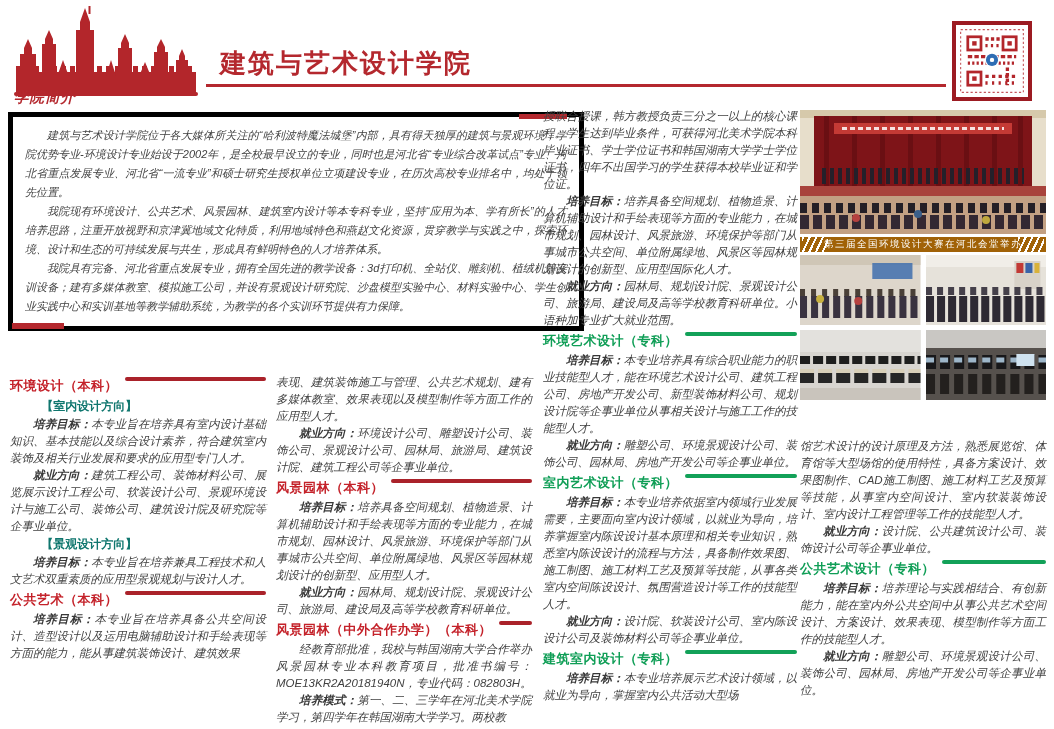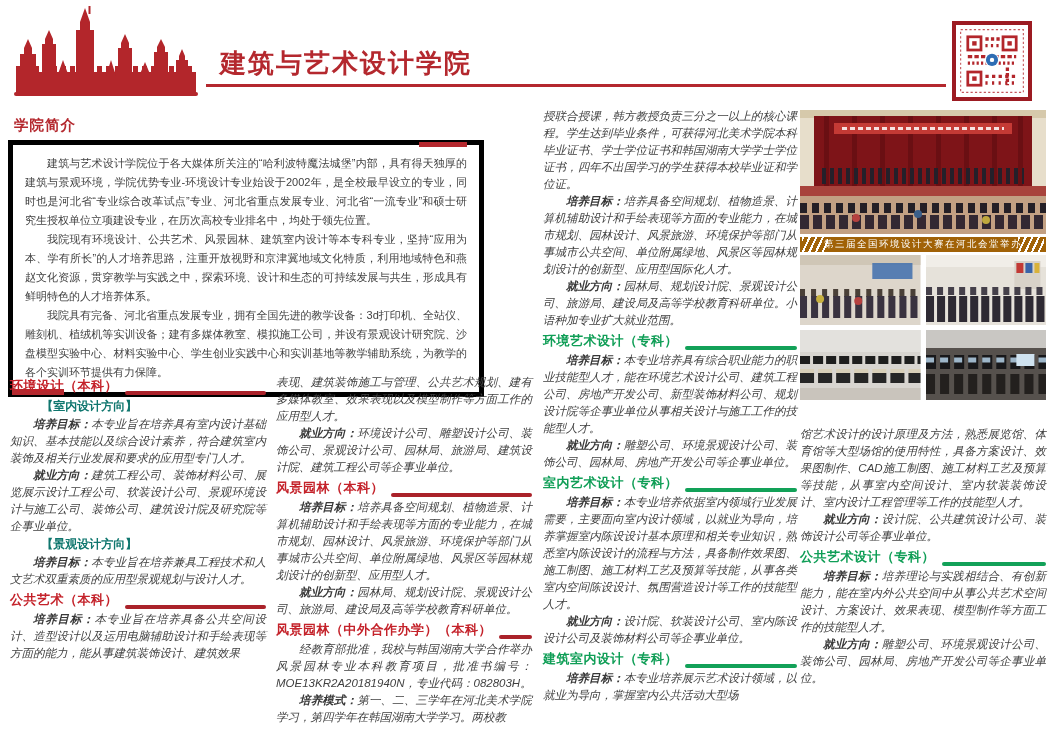--- a/index.html
+++ b/index.html
@@ -9,59 +9,59 @@
   
   .castle{position:absolute;left:14px;top:6px;width:184px;height:90px;}
   .m-title{position:absolute;left:220px;top:46px;margin:0;font-size:26px;font-weight:bold;
            color:#b4282e;letter-spacing:2px;}
   .m-rule{position:absolute;left:206px;top:84px;width:740px;height:3px;background:#b4282e;}
   .qr-frame{position:absolute;left:952px;top:21px;width:80px;height:80px;box-sizing:border-box;
             border:4px solid #9c1b22;background:#fff;padding:3px;}
   .qr-frame svg{width:100%;height:100%;display:block;}
 
   
-  .intro{position:absolute;left:8px;top:116px;width:476px;}
+  .intro{position:absolute;left:8px;top:88px;width:576px;font-style:italic;}
   .intro-heading{color:#b4282e;font-weight:bold;font-size:14.5px;margin:0 0 5px 6px;letter-spacing:1px;}
   .intro-box{position:relative;border:5px solid #000000;padding:9px 12px 10px;}
   .intro-box::before{content:"";position:absolute;top:-3px;right:12px;width:48px;height:5px;background:#b4282e;}
   .intro-box::after{content:"";position:absolute;bottom:-3px;left:-1px;width:52px;height:6px;background:#b4282e;}
   .ipara{margin:0;font-size:11px;line-height:19px;text-indent:2em;text-align:justify;color:#414141;}
 
   
   .col{position:absolute;width:256px;top:374px;}
   #col1{left:10px;}
   #col2{left:276px;}
   #col3{left:543px;top:108px;width:254px;}
   #col4{left:800px;top:110px;width:246px;}
 
   .para{margin:0;font-size:11.5px;line-height:17px;text-indent:2em;text-align:justify;color:#414141;font-style:italic;}
   .para.cont{text-indent:0;}
   .para b{color:#383838;}
   .bracket-heading{margin:0;font-size:12px;line-height:19px;text-indent:2.6em;font-weight:bold;color:#0f766e;}
 
-  .sec-header{display:flex;align-items:flex-end;gap:7px;margin:3px 0 2px;}
+  .sec-header{display:flex;align-items:flex-start;gap:7px;margin:3px 0 2px;}
   .sec-title{font-weight:bold;font-size:13px;white-space:nowrap;letter-spacing:.5px;}
   .sec-bar{flex:1;height:4px;border-radius:2px;}
   .sec-header.red .sec-title{color:#c4222a;}
   .sec-header.red .sec-bar{background:#aa222a;}
   .sec-header.green .sec-title{color:#0fa05 5;}
   .sec-header.green .sec-title{color:#0f9e56;}
   .sec-header.green .sec-bar{background:#12a158;}
 
   
   .photo-lg{width:246px;height:124px;display:block;}
   .cap{position:relative;height:15px;margin:3px 0;background:#a16207;color:#fff;
        display:flex;align-items:center;justify-content:center;font-size:9.5px;letter-spacing:1.5px;overflow:hidden;}
   .cap::before,.cap::after{content:"";position:absolute;top:0;width:26px;height:100%;
        background:repeating-linear-gradient(115deg,#fff 0 2px,rgba(255,255,255,0) 2px 6px);}
   .cap::before{left:2px;}
   .cap::after{right:2px;}
   .pgrid{display:grid;grid-template-columns:1fr 1fr;gap:5px;margin-top:1px;}
   .pgrid svg{width:100%;height:70px;display:block;}
-  .col4-text{margin-top:26px;}
+  .col4-text{margin-top:38px;}
 </style>
 </head>
 <body>
 
 <div class="page">
 
   <svg class="castle" viewBox="0 0 184 90" preserveAspectRatio="none" fill="#b3262b">
     <rect x="2" y="66" width="180" height="24"></rect>
     <line x1="2" y1="63" x2="182" y2="63" stroke="#b3262b" stroke-width="6" stroke-dasharray="5 4"></line>
     <path d="M6,90 V48 h4 v-6 l4,-9 4,9 v6 h4 v42 z"></path>

